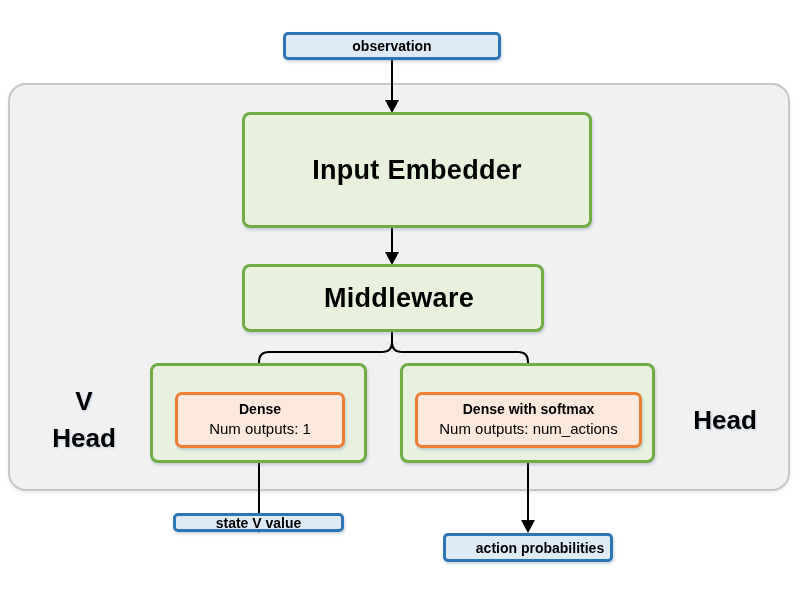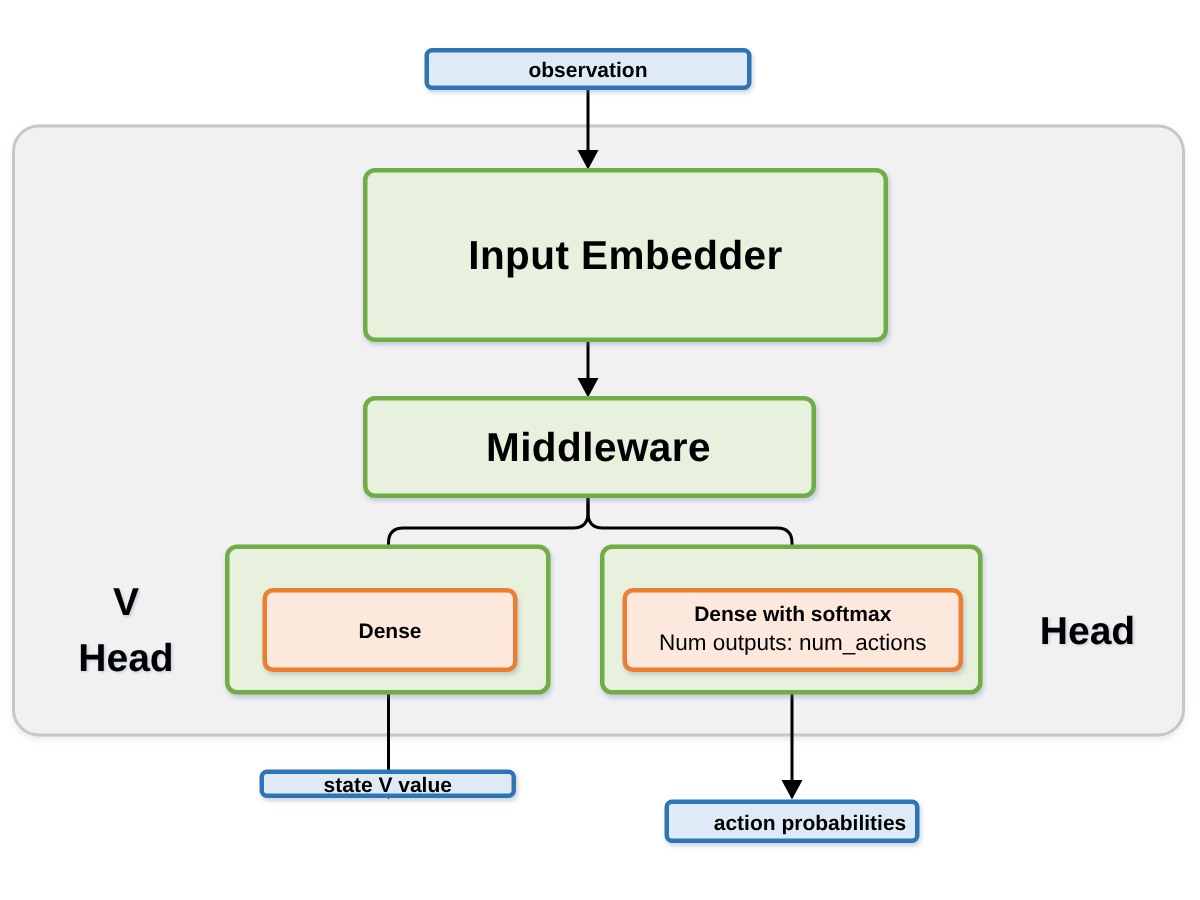--- a/index.html
+++ b/index.html
@@ -117,20 +117,21 @@
   <span class="big-label">Input Embedder</span>
 </div>
 
 <div class="abs node green middleware">
   <span class="big-label">Middleware</span>
 </div>
 
 <div class="abs node green vhead-box"></div>
 <div class="abs node orange vdense">
   <span class="dense-title">Dense</span>
+  <span class="dense-sub">Num outputs: 1</span>
 </div>
 <div class="abs head-label vhead-label">
   <span>V</span>
   <span>Head</span>
 </div>
 
 <div class="abs node green phead-box"></div>
 <div class="abs node orange pdense">
   <span class="dense-title">Dense with softmax</span>
   <span class="dense-sub">Num outputs: num_actions</span>

